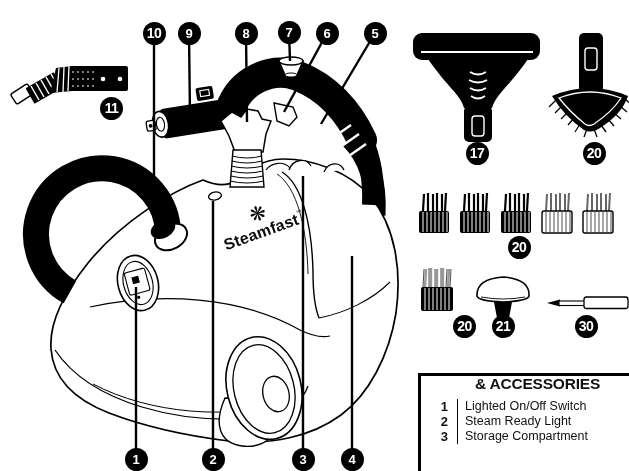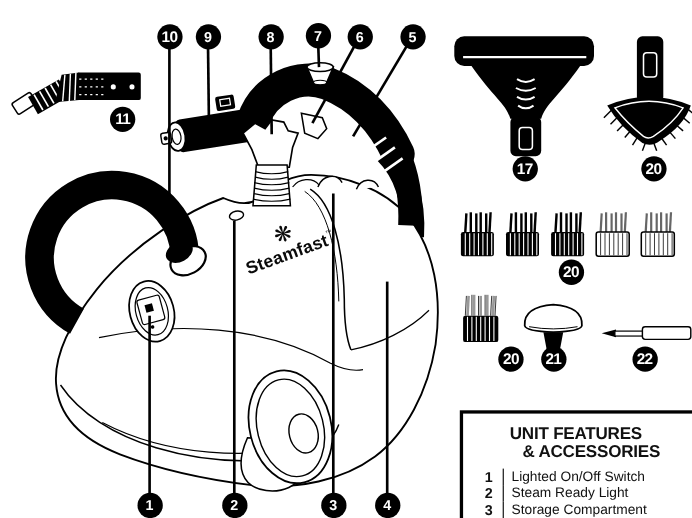--- a/index.html
+++ b/index.html
@@ -376,25 +376,24 @@
       <div class="badge" style="left: 289px; top: 32px;">7</div>
       <div class="badge" style="left: 246px; top: 33px;">8</div>
       <div class="badge" style="left: 189px; top: 33px;">9</div>
       <div class="badge two" style="left: 154px; top: 33px;">10</div>
       <div class="badge two" style="left: 71px; top: 108px; margin-left: 29px;">11</div>
       <div class="badge two" style="left: 477px; top: 153px;">17</div>
       <div class="badge two" style="left: 594px; top: 153px;">20</div>
       <div class="badge two" style="left: 519px; top: 247px;">20</div>
       <div class="badge two" style="left: 437px; top: 326px; margin-left: 16px;">20</div>
       <div class="badge two" style="left: 503px; top: 326px;">21</div>
-      <div class="badge two" style="left: 586px; top: 326px;">22</div>
+      <div class="badge two" style="left: 586px; top: 326px;">30</div>
     </div>
 
 <div class="legend">
-  <div class="t1">UNIT FEATURES</div>
   <div class="t2">&amp; ACCESSORIES</div>
   <div class="rows">
     <div class="row">
       <div class="num">1</div>
       <div class="lbl">Lighted On/Off Switch</div>
     </div>
     <div class="row">
       <div class="num">2</div>
       <div class="lbl">Steam Ready Light</div>
     </div>

